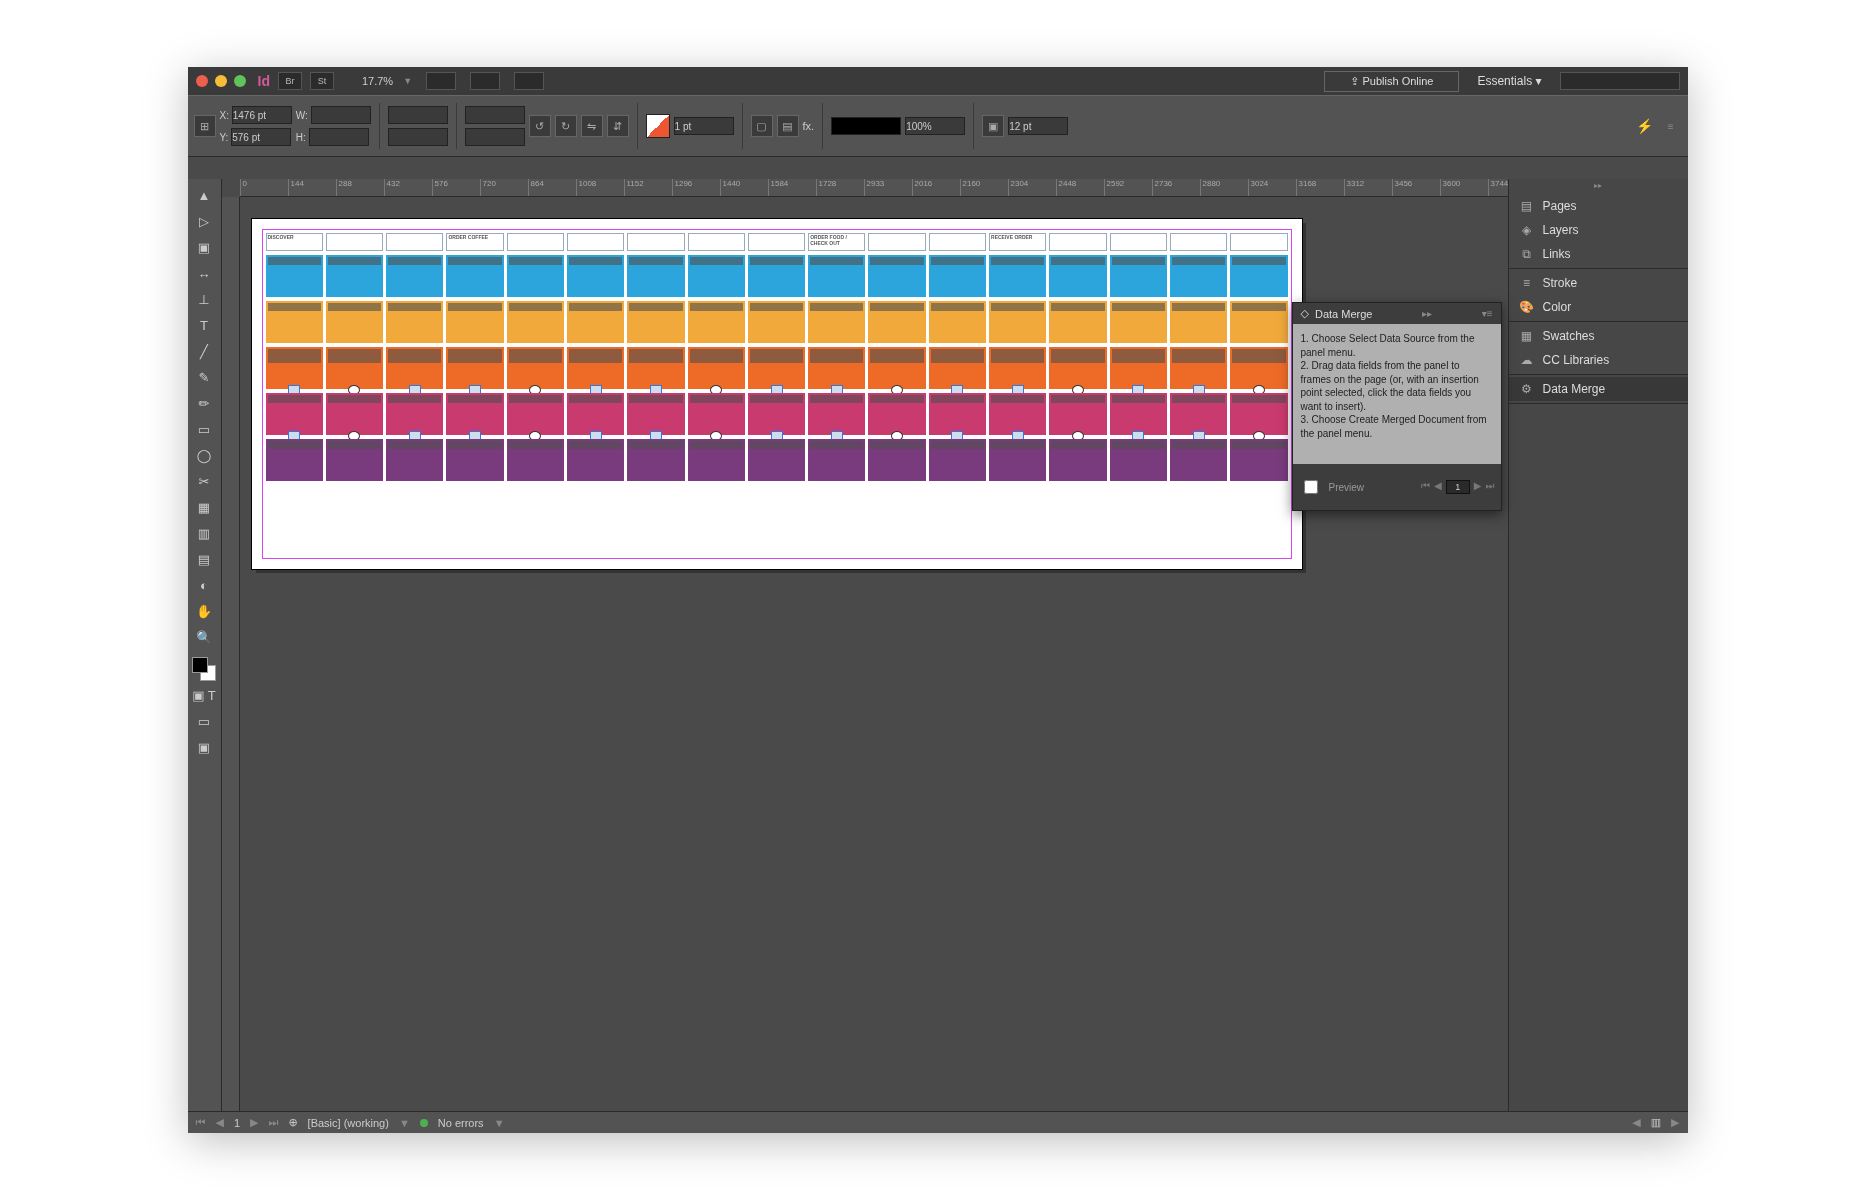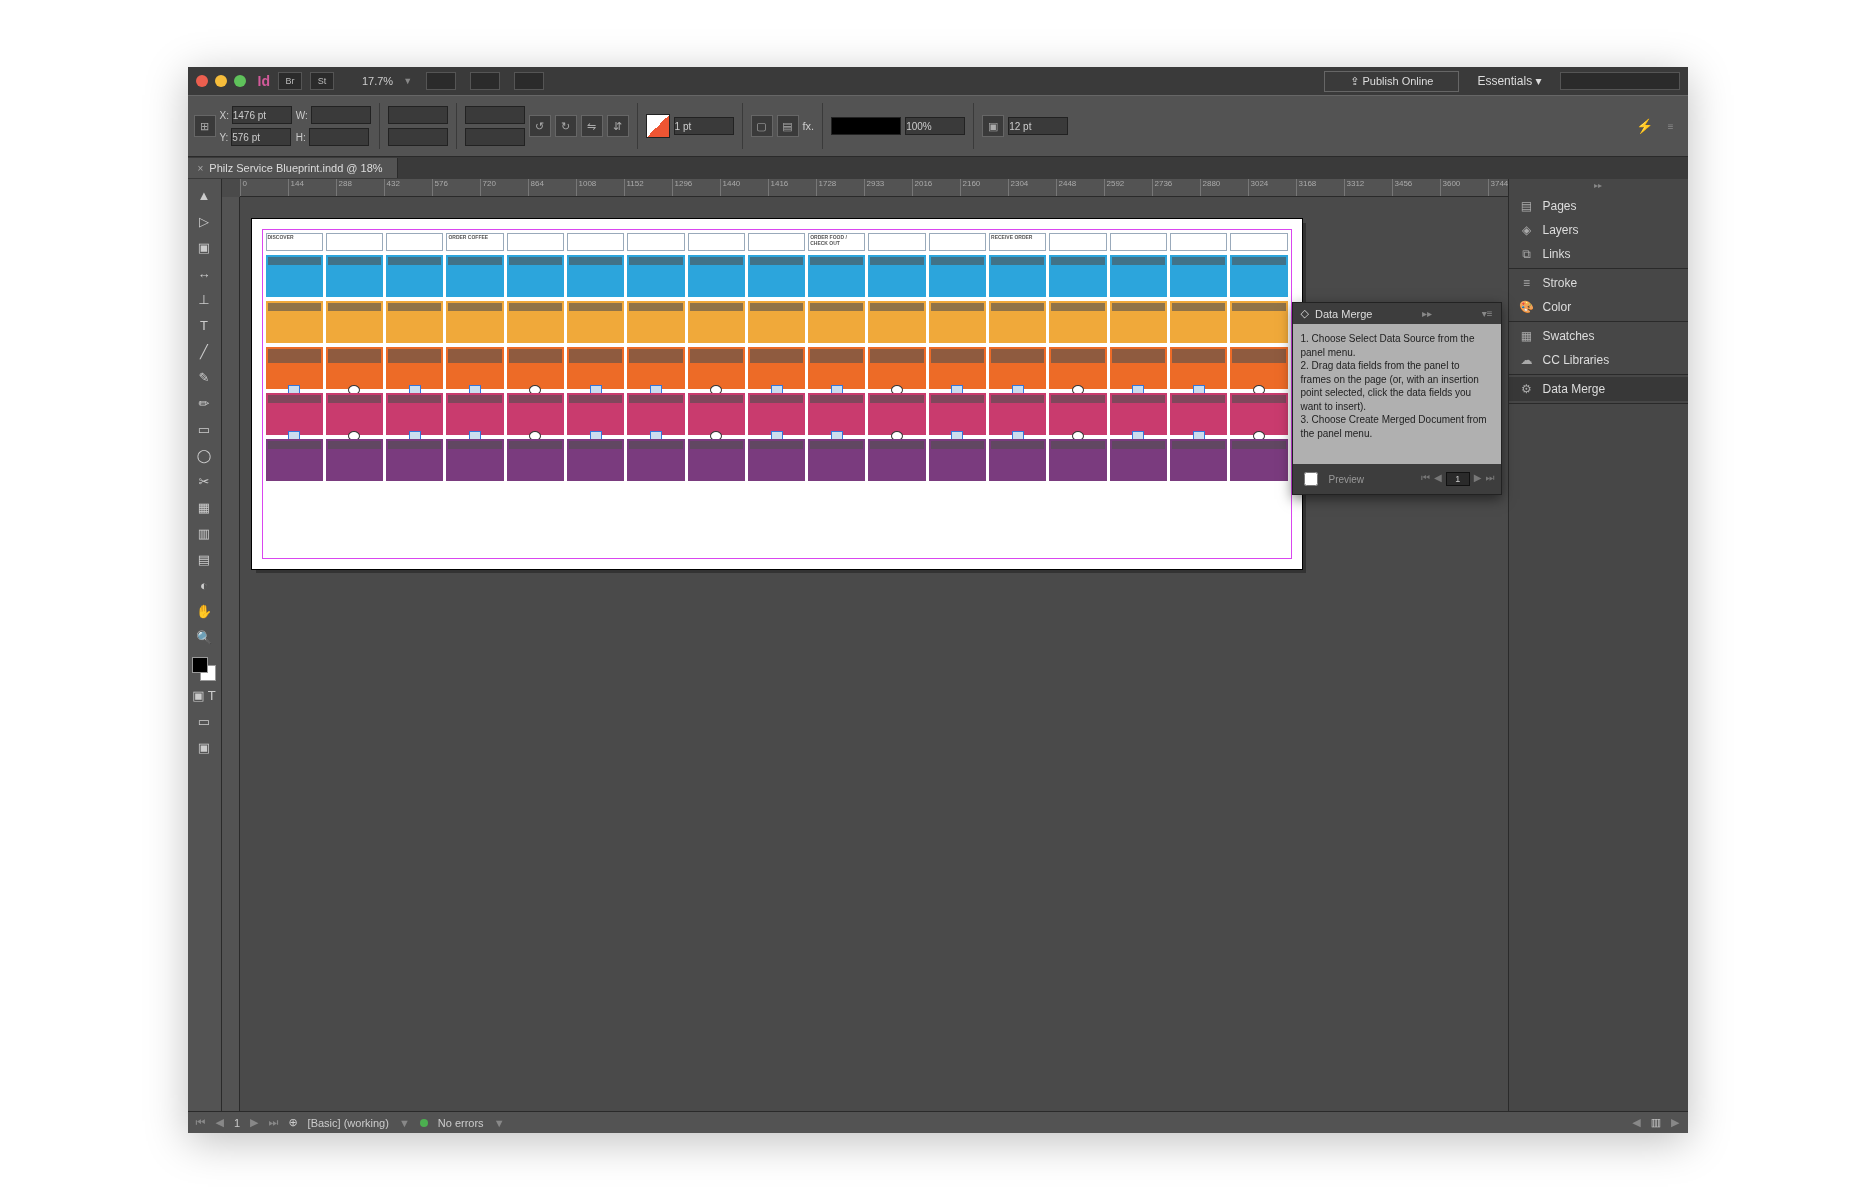--- a/index.html
+++ b/index.html
@@ -74,21 +74,21 @@
 .dock .pi{display:flex;align-items:center;gap:8px;color:#ddd;font-size:12px;padding:5px 10px;cursor:pointer}
 .dock .pi.active{background:#383838}
 .dock .pi .pic{width:16px;text-align:center;color:#aaa}
 .dock .collapse{text-align:center;color:#888;font-size:8px;padding:2px}
 
 
 .dm-panel{position:absolute;top:235px;right:186px;width:210px;background:#535353;border:1px solid #222;box-shadow:0 4px 12px rgba(0,0,0,.5);z-index:10}
 .dm-hd{background:#3d3d3d;color:#ddd;font-size:11px;padding:4px 8px;display:flex;align-items:center;gap:6px}
 .dm-hd .r{margin-left:auto;color:#888;font-size:10px}
 .dm-body{background:#b0b0b0;color:#222;font-size:10px;padding:8px;line-height:1.35;min-height:140px}
-.dm-ft{background:#3d3d3d;display:flex;align-items:center;padding:8px 6px;gap:6px;color:#999;font-size:10px}
+.dm-ft{background:#3d3d3d;display:flex;align-items:center;padding:16px 6px;gap:6px;color:#999;font-size:10px}
 .dm-ft input{width:24px;height:14px;background:#2a2a2a;border:1px solid #111;color:#ccc;font-size:9px;text-align:center}
 .dm-ft .nav{margin-left:auto;display:flex;gap:4px;color:#777}
 
 
 .status{position:absolute;left:0;right:0;bottom:0;height:22px;background:#535353;border-top:1px solid #2a2a2a;display:flex;align-items:center;color:#ccc;font-size:11px;padding:0 8px;gap:10px}
 .status .arr{color:#888}
 .status .dot{width:8px;height:8px;border-radius:50%;background:#4caf50}
 .status .sp{flex:1}
 </style>
 </head>
@@ -150,23 +150,20 @@
     <div class="sep"></div>
     <div class="blk"></div>
     <input value="100%" style="">
     <div class="sep"></div>
     <div class="ic">▣</div>
     <input value="12 pt" style="">
     <span class="bolt">⚡</span>
     <span class="menu">≡</span>
   </div>
 
-  <div class="doctab">
-    <div class="tab"><span class="x">×</span><span>Philz Service Blueprint.indd @ 18%</span></div>
-  </div>
 
   <div class="main">
 
     <div class="toolbar">
       <div class="t">▲</div>
       <div class="t">▷</div>
       <div class="t">▣</div>
       <div class="t">↔</div>
       <div class="t">⊥</div>
       <div class="t">T</div>
@@ -197,21 +194,21 @@
           <span>144</span>
           <span>288</span>
           <span>432</span>
           <span>576</span>
           <span>720</span>
           <span>864</span>
           <span>1008</span>
           <span>1152</span>
           <span>1296</span>
           <span>1440</span>
-          <span>1416</span>
+          <span>1584</span>
           <span>1728</span>
           <span>2933</span>
           <span>2016</span>
           <span>2160</span>
           <span>2304</span>
           <span>2448</span>
           <span>2592</span>
           <span>2736</span>
           <span>2880</span>
           <span>3024</span>

